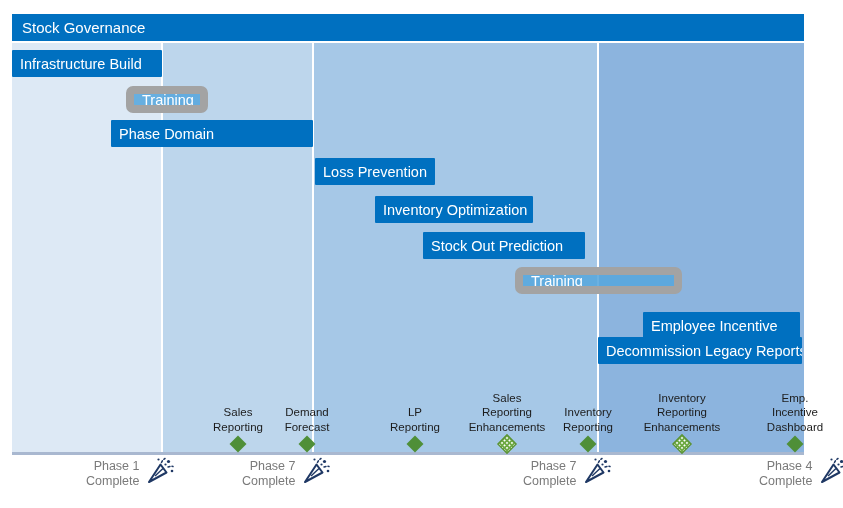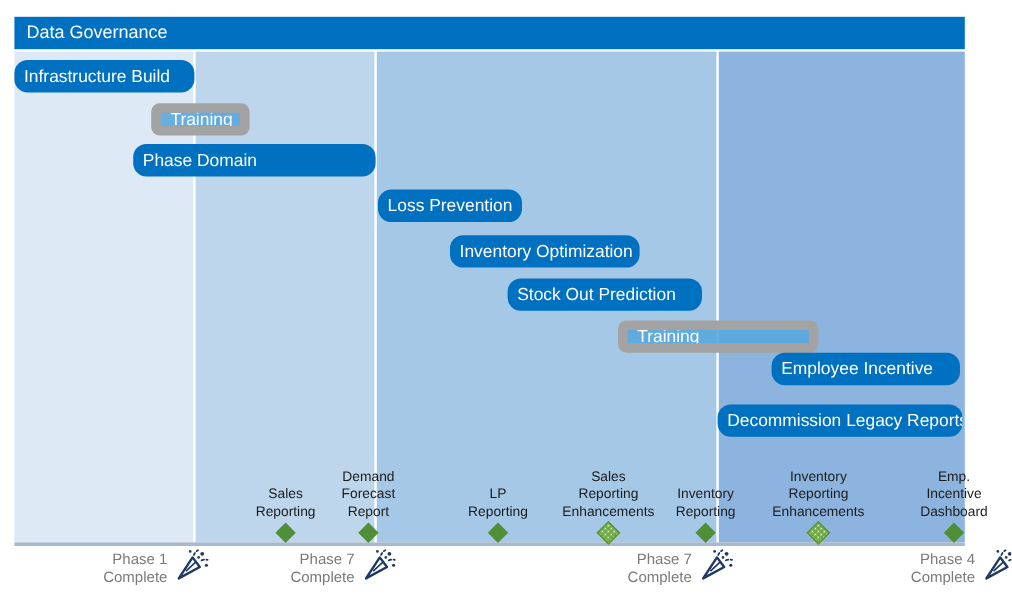--- a/index.html
+++ b/index.html
@@ -4,21 +4,21 @@
 <style>
   html,body{margin:0;padding:0;background:#ffffff;}
   body{font-family:"Liberation Sans", sans-serif;}
   .stage{position:relative;width:843px;height:508px;background:#ffffff;overflow:hidden;}
 
   .dg-bar{position:absolute;display:flex;align-items:center;color:#ffffff;
           font-size:15px;padding-left:10px;box-sizing:border-box;}
 
   .band{position:absolute;top:43px;height:409px;}
 
-  .task{position:absolute;height:27px;box-sizing:border-box;border-radius:11px;
+  .task{position:absolute;height:27px;box-sizing:border-box;border-radius:1px;
         color:#ffffff;font-size:14.5px;display:flex;align-items:center;
         padding-left:8px;white-space:nowrap;overflow:hidden;}
   .task.solid{background:#0070c0;}
   .task.light{background:rgba(86,166,221,0.88);border:8px solid #a3a3a3;border-radius:7px;}
 
   .axis-line{position:absolute;height:3px;}
 
   .milestone{position:absolute;width:130px;height:67px;top:385px;}
   .ms-label{position:absolute;left:0;right:0;bottom:18px;text-align:center;
             font-size:11.5px;line-height:14.5px;color:#1c1c1c;}
@@ -32,53 +32,52 @@
   .marker{position:absolute;top:456px;display:flex;align-items:flex-start;gap:5px;}
   .marker-text{font-size:12.5px;line-height:15px;color:#7a7a7a;text-align:right;padding-top:3px;}
   .marker-icon{width:30px;height:30px;}
   .marker-icon svg{display:block;}
 </style>
 </head>
 <body>
 
 <div class="stage">
   <div class="dg-bar" style="left: 12px; top: 14px; width: 792px; height: 27px; background: rgb(0, 112, 192);">
-    <span>Data Governance</span>
+    <span>Stock Governance</span>
   </div>
   <div>
       <div class="band" style="left: 12px; width: 149px; background: rgb(221, 233, 245);"></div>
       <div class="band" style="left: 163px; width: 149px; background: rgb(189, 214, 236);"></div>
       <div class="band" style="left: 314px; width: 283px; background: rgb(166, 200, 231);"></div>
       <div class="band" style="left: 599px; width: 205px; background: rgb(140, 180, 222);"></div>
     </div>
   <div>
       <div class="task solid" style="left: 12px; top: 50px; width: 150px;">Infrastructure Build</div>
       <div class="task light" style="left: 126px; top: 86px; width: 82px;">Training</div>
       <div class="task solid" style="left: 111px; top: 120px; width: 202px;">Phase Domain</div>
       <div class="task solid" style="left: 315px; top: 158px; width: 120px;">Loss Prevention</div>
       <div class="task solid" style="left: 375px; top: 196px; width: 158px;">Inventory Optimization</div>
       <div class="task solid" style="left: 423px; top: 232px; width: 162px;">Stock Out Prediction</div>
       <div class="task light" style="left: 515px; top: 267px; width: 167px;">Training</div>
-      <div class="task solid" style="left: 643px; top: 294px; width: 157px;">Employee Incentive</div>
+      <div class="task solid" style="left: 643px; top: 312px; width: 157px;">Employee Incentive</div>
       <div class="task solid" style="left: 598px; top: 337px; width: 204px;">Decommission Legacy Reports</div>
     </div>
   <div class="axis-line" style="left: 12px; top: 452px; width: 792px; background: rgb(169, 184, 208);"></div>
   <div>
       <div class="milestone" style="left: 173px;">
         <div class="ms-label">
           <div>Sales</div>
           <div>Reporting</div>
         </div>
         <div class="ms-diamond solid"></div>
       </div>
       <div class="milestone" style="left: 242px;">
         <div class="ms-label">
           <div>Demand</div>
           <div>Forecast</div>
-          <div>Report</div>
         </div>
         <div class="ms-diamond solid"></div>
       </div>
       <div class="milestone" style="left: 350px;">
         <div class="ms-label">
           <div>LP</div>
           <div>Reporting</div>
         </div>
         <div class="ms-diamond solid"></div>
       </div>

